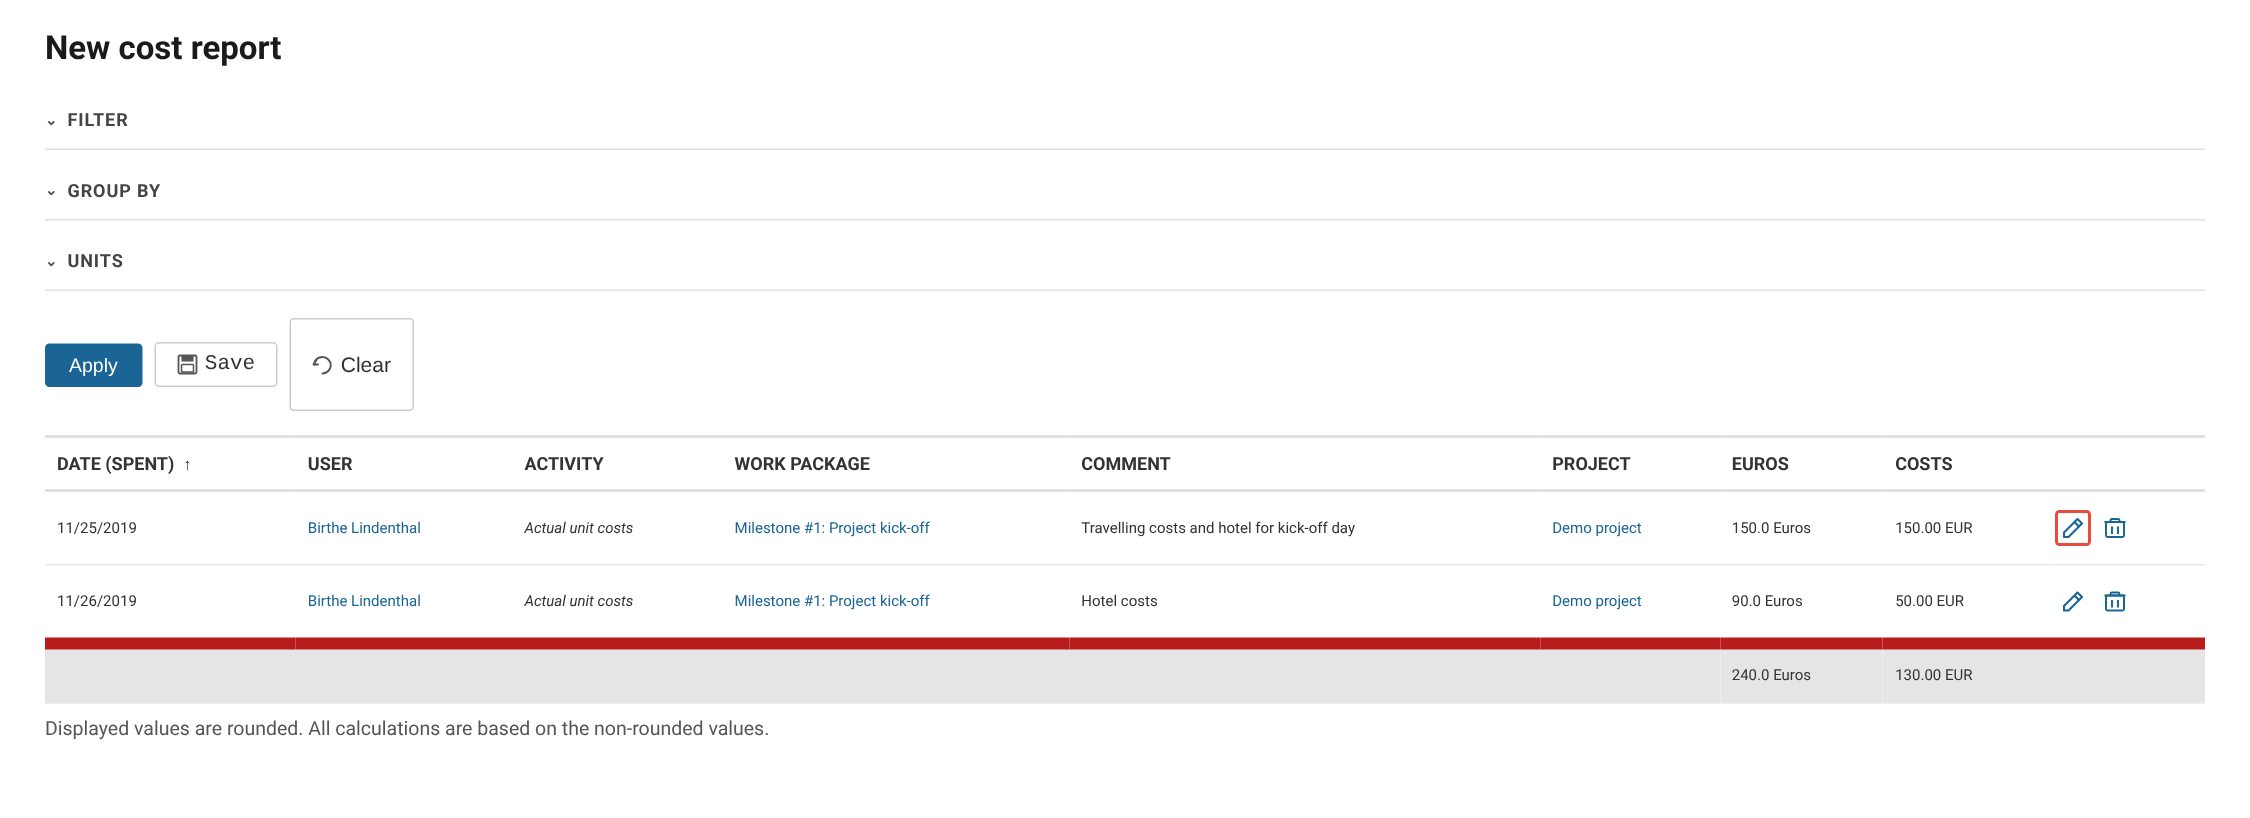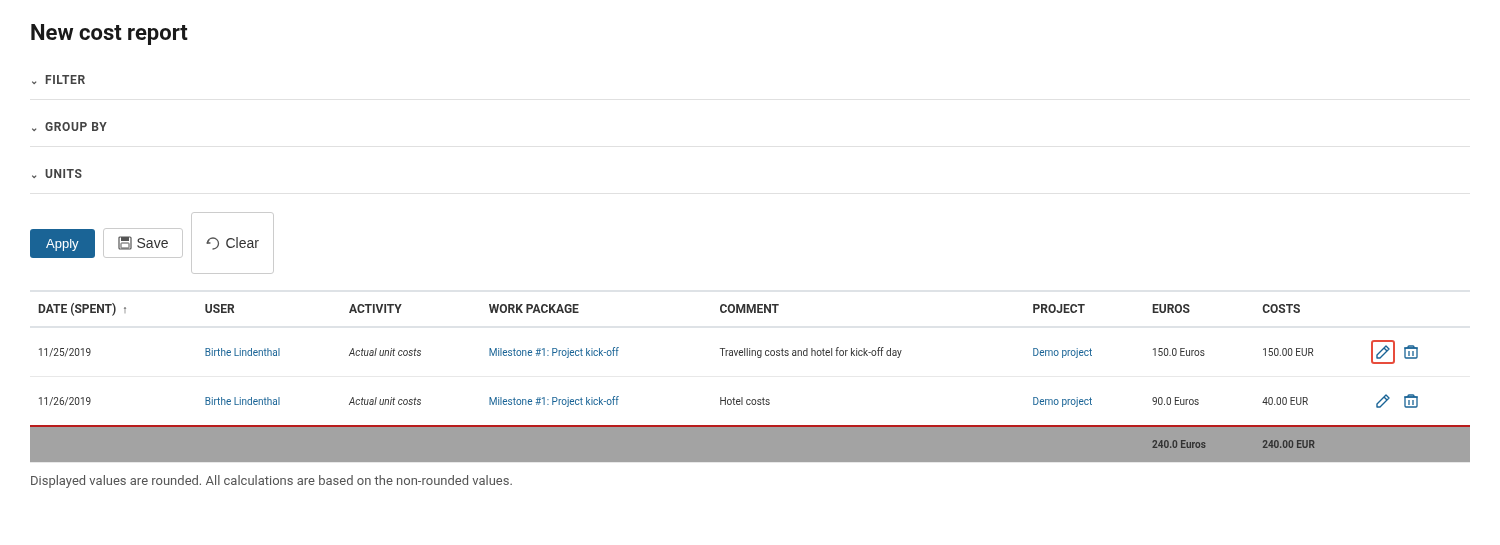--- a/index.html
+++ b/index.html
@@ -58,20 +58,21 @@
       background: #fff;
       color: #333;
       border: 1px solid #ccc;
       padding: 6px 14px;
       border-radius: 3px;
       font-size: 14px;
       cursor: pointer;
       display: flex;
       align-items: center;
       gap: 5px;
+      font-family: Liberation Mono, monospace;
     }
 
     .btn-clear {
       background: #fff;
       color: #333;
       border: 1px solid #ccc;
       padding: 22px 14px;
       border-radius: 3px;
       font-size: 14px;
       cursor: pointer;
@@ -103,23 +104,23 @@
 
     .data-table td {
       padding: 12px 8px;
       font-size: 10px;
       color: #333;
       border-bottom: 1px solid #e8e8e8;
       vertical-align: middle;
     }
 
     .data-table tr.summary-row td {
-      background: #a3a3a3;
-      font-weight: 700;
-      border-top: 2px solid #b91c1c;
+      background: #e5e5e5;
+      font-weight: 400;
+      border-top: 8px solid #b91c1c;
     }
 
     .link-blue {
       color: #1a6496;
       text-decoration: none;
       cursor: pointer;
     }
 
     .italic-text {
       font-style: italic;
@@ -263,21 +264,21 @@
     </tr>
 
     <tr>
       <td>11/26/2019</td>
       <td><a class="link-blue">Birthe Lindenthal</a></td>
       <td><span class="italic-text">Actual unit costs</span></td>
       <td><a class="link-blue">Milestone #1: Project kick-off</a></td>
       <td>Hotel costs</td>
       <td><a class="link-blue">Demo project</a></td>
       <td>90.0 Euros</td>
-      <td>40.00 EUR</td>
+      <td>50.00 EUR</td>
       <td>
         <div class="action-icons">
           <span class="icon-btn">
             <svg class="edit-icon-svg" viewBox="0 0 16 16" fill="none" xmlns="http://www.w3.org/2000/svg">
               <path d="M11 2L14 5L5 14H2V11L11 2Z" stroke="#1a6496" stroke-width="1.4" stroke-linejoin="round" fill="none"></path>
               <path d="M9 4L12 7" stroke="#1a6496" stroke-width="1.4"></path>
             </svg>
           </span>
           <span class="icon-btn">
             <svg class="delete-icon-svg" viewBox="0 0 16 16" fill="none" xmlns="http://www.w3.org/2000/svg">
@@ -288,19 +289,19 @@
               <line x1="10" y1="7" x2="10" y2="12" stroke="#1a6496" stroke-width="1.3"></line>
             </svg>
           </span>
         </div>
       </td>
     </tr>
 
     <tr class="summary-row">
       <td colspan="6"></td>
       <td>240.0 Euros</td>
-      <td>240.00 EUR</td>
+      <td>130.00 EUR</td>
       <td></td>
     </tr>
   </tbody>
 </table>
 
 <p class="footer-note">Displayed values are rounded. All calculations are based on the non-rounded values.</p>
 
 </body></html>

